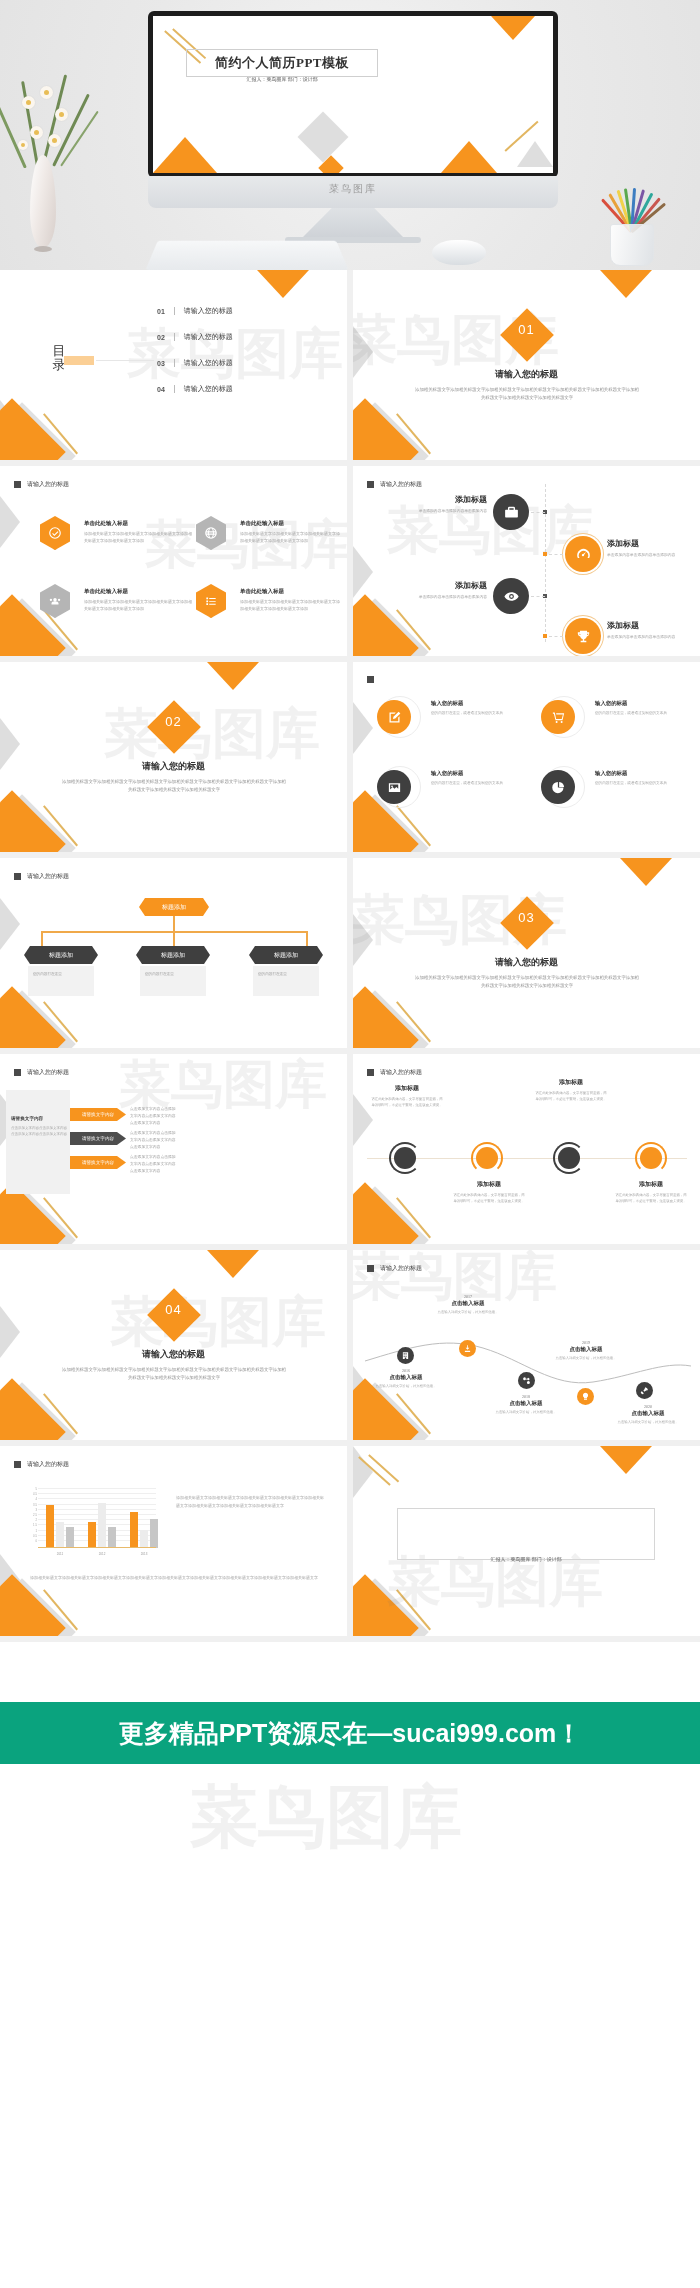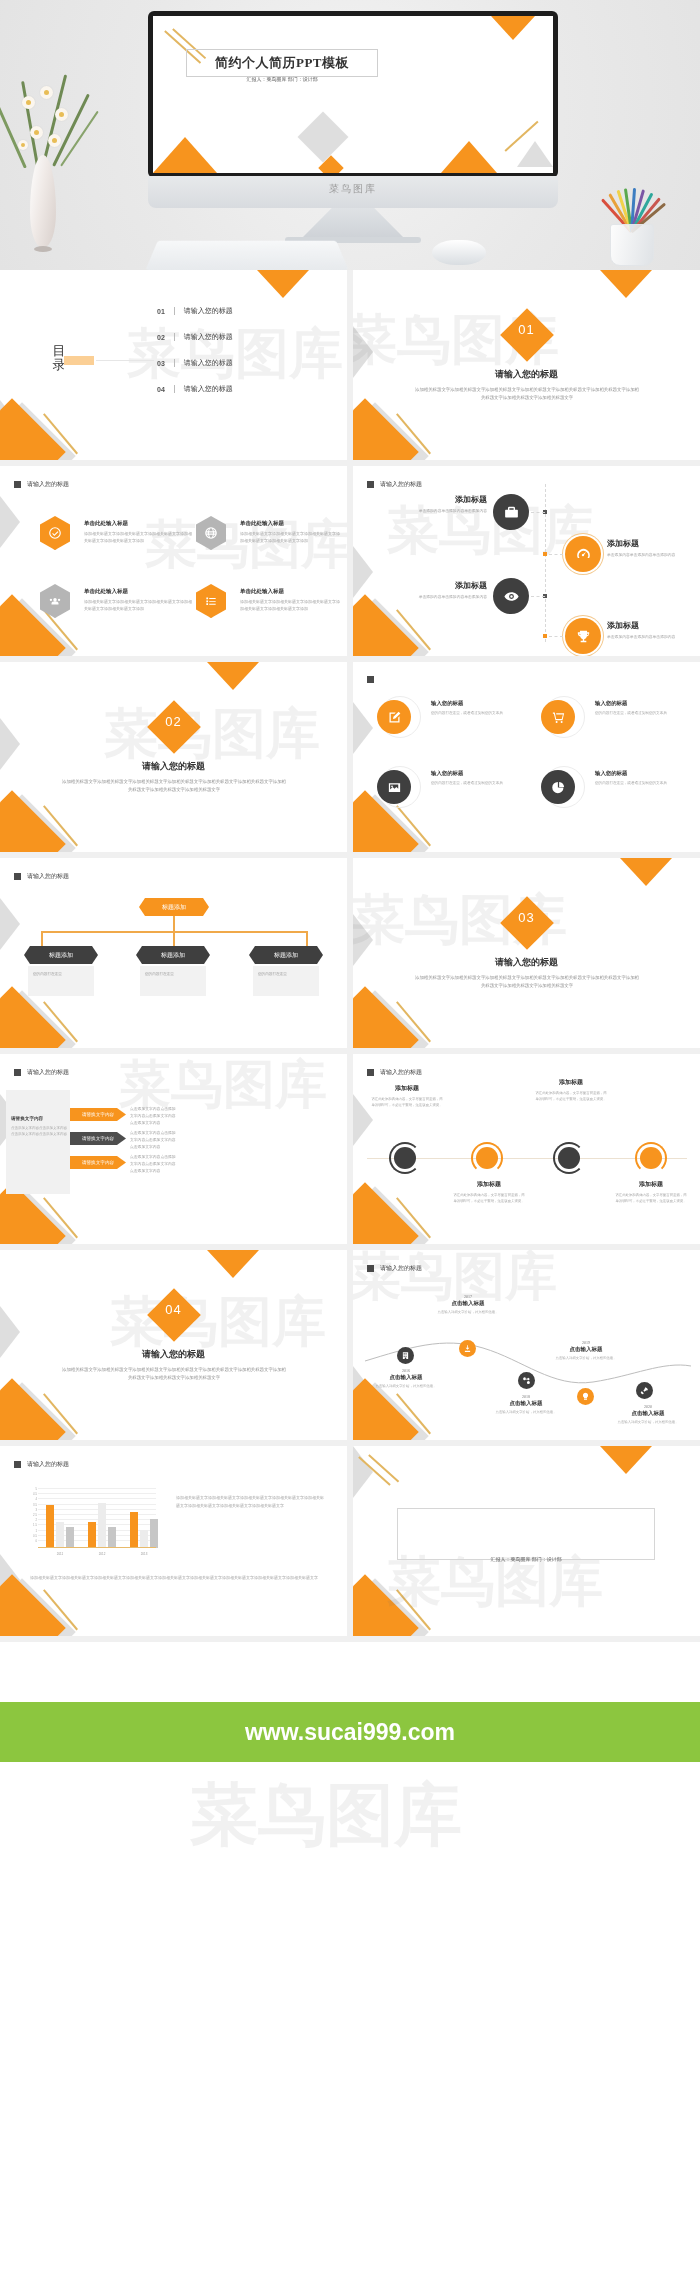--- a/index.html
+++ b/index.html
@@ -853,21 +853,21 @@
 
         <div class="thx-box"></div>
         <div class="thx-s">汇报人：菜鸟图库   部门：设计部</div>
       </div>
     </div>
 
   </div>
 
   <div class="white-gap" style="height:60px;"></div>
 
-  <div class="banner b-green">
-    <span>www.sucai999.com</span>
+  <div class="banner b-teal">
+    <span>更多精品PPT资源尽在—sucai999.com！</span>
   </div>
 
   <div class="white-gap" style="height:168px;position:relative;overflow:hidden;">
     <div class="wm wm-dark" style="left:190px;top:8px;font-size:68px;">菜鸟图库</div>
   </div>
 
 </div>
 
 </body></html>

